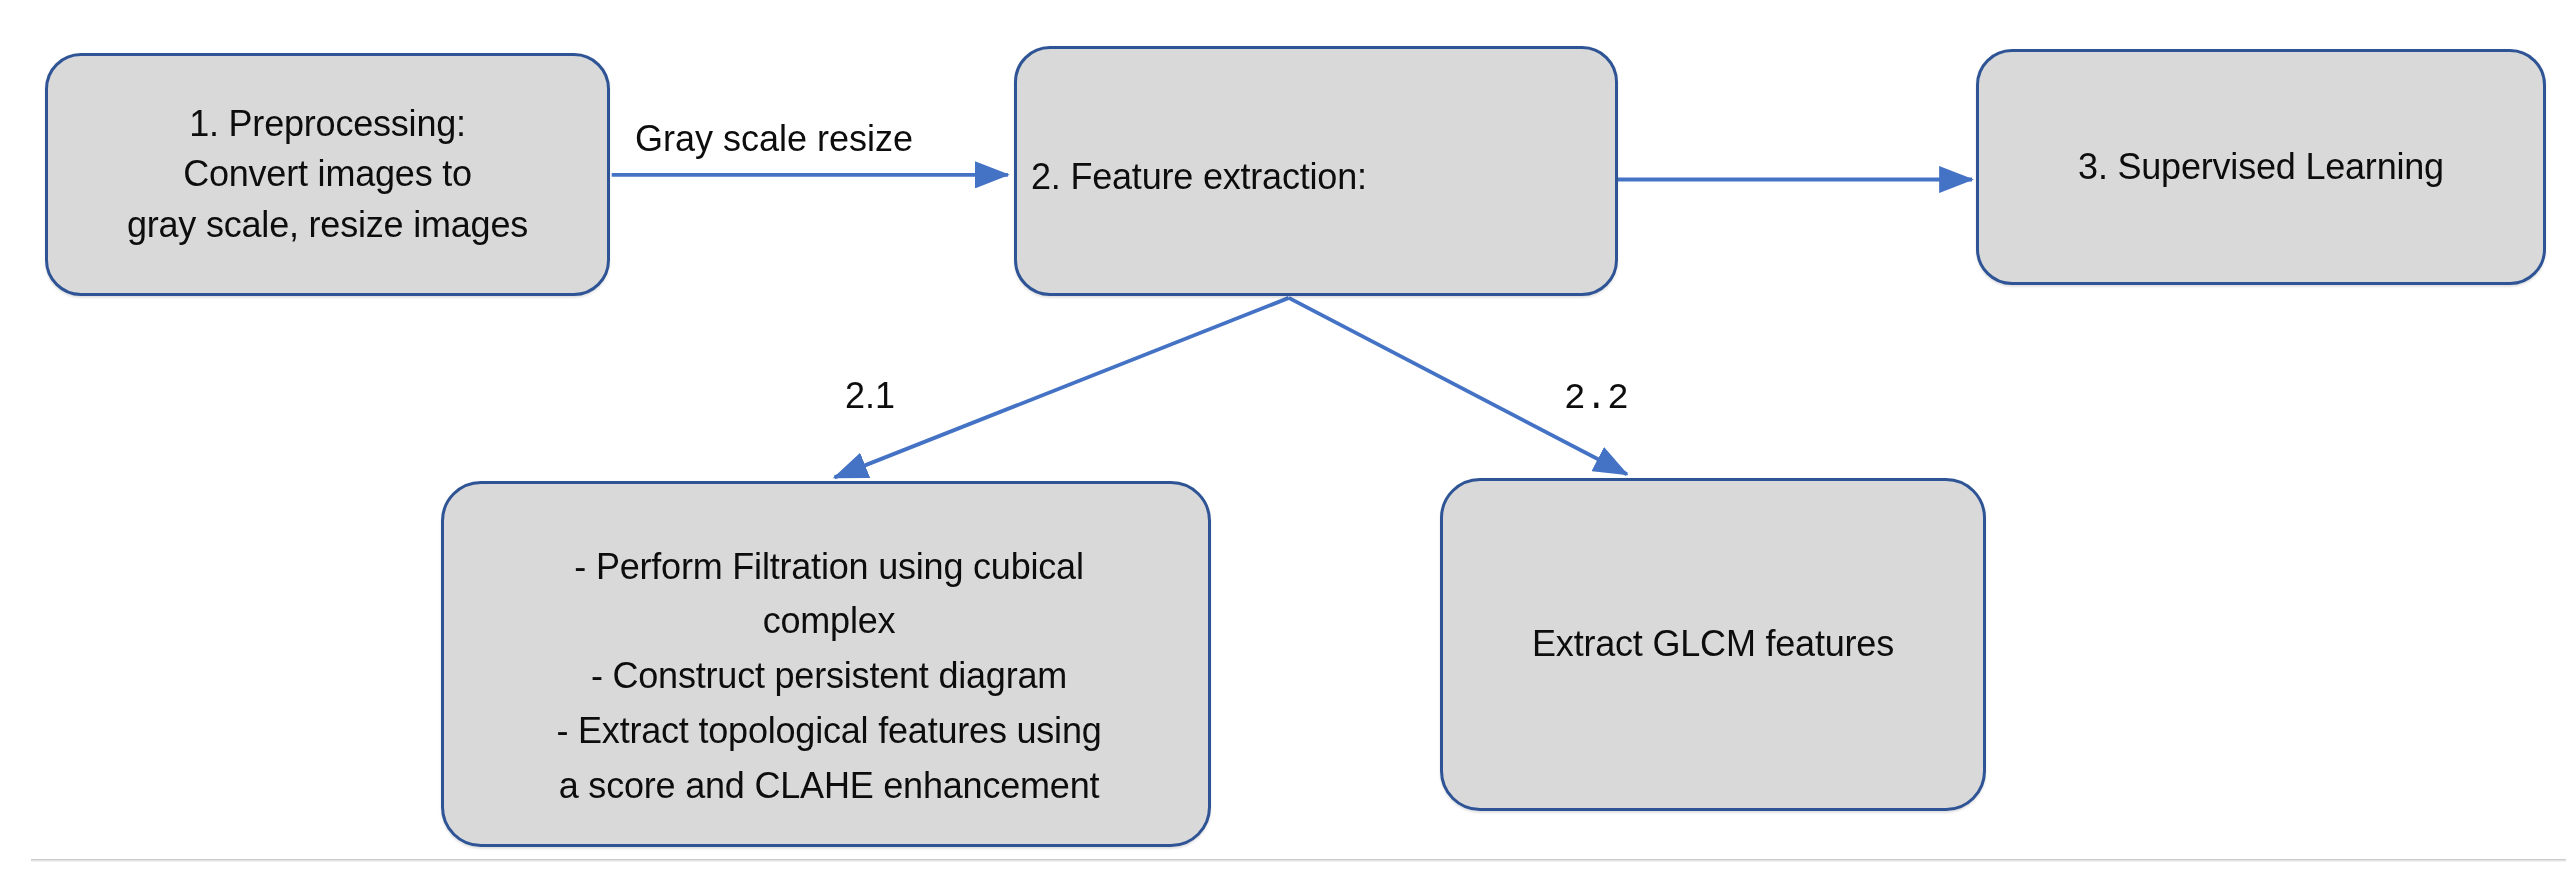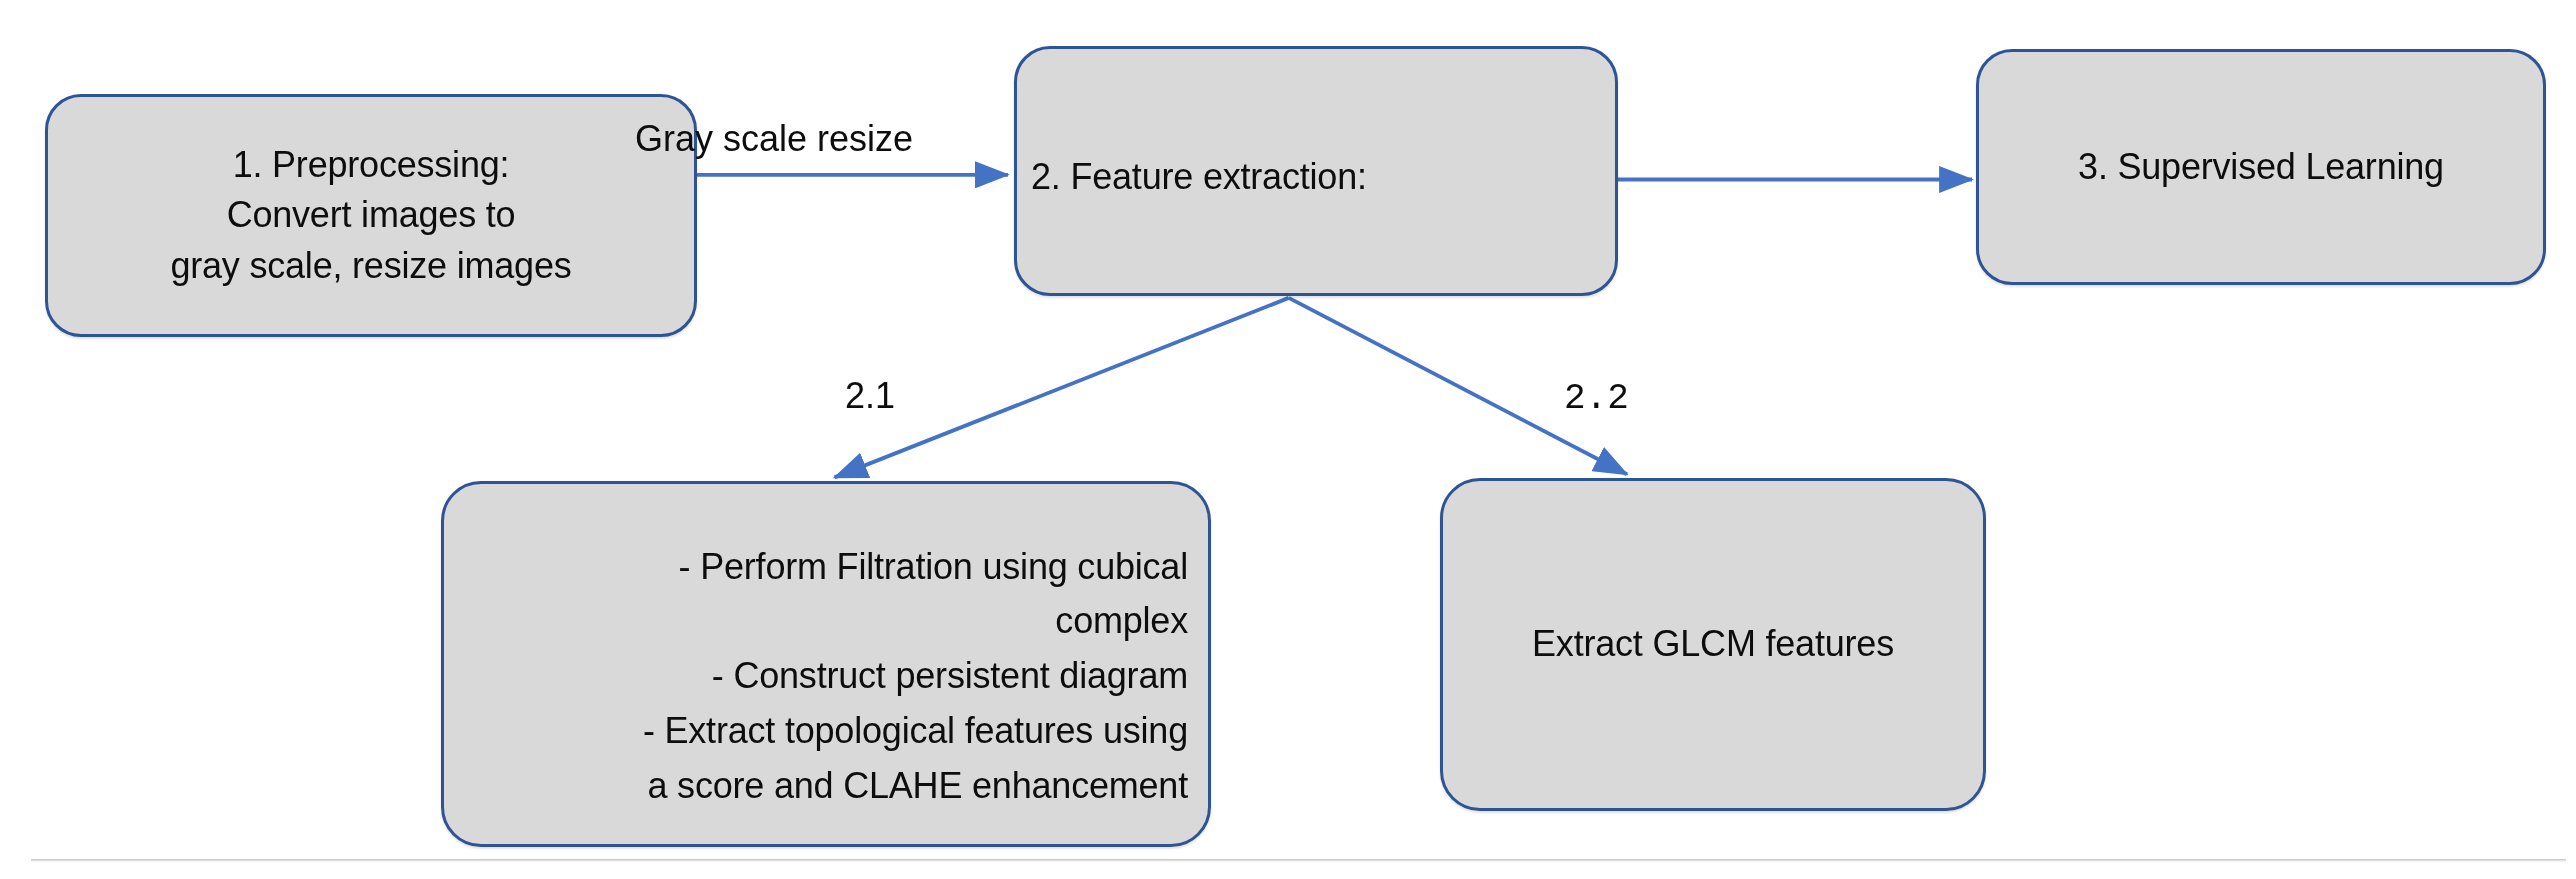--- a/index.html
+++ b/index.html
@@ -31,21 +31,21 @@
     width: 100%;
     text-align: center;
     font-size: 36px;
     line-height: 1.40;
     letter-spacing: -0.2px;
     white-space: pre-line;
   }
 
   
   #node-preprocessing {
-    left: 45px; top: 53px; width: 652px; height: 243px; margin-top: 41px;
+    left: 45px; top: 53px; width: 565px; height: 243px;
   }
   
   #node-feature-extraction {
     left: 1014px; top: 46px; width: 604px; height: 250px;
     align-items: center;
     justify-content: flex-start;
     padding: 12.4px 7.7px 0 14px;
   }
   #node-feature-extraction .node-text { text-align: left; }
   
@@ -54,21 +54,21 @@
   }
   
   #node-topological {
     left: 441px; top: 481px; width: 770px; height: 366px;
     border-radius: 40px;
     align-items: center;
     justify-content: flex-start;
     padding: 0 20px 0 26px;
   }
   #node-topological .node-text {
-    text-align: right;
+    text-align: center;
     line-height: 1.52;
     margin-top: 25px;
   }
   
   #node-glcm {
     left: 1440px; top: 478px; width: 546px; height: 333px;
     border-radius: 40px;
   }
 
   

